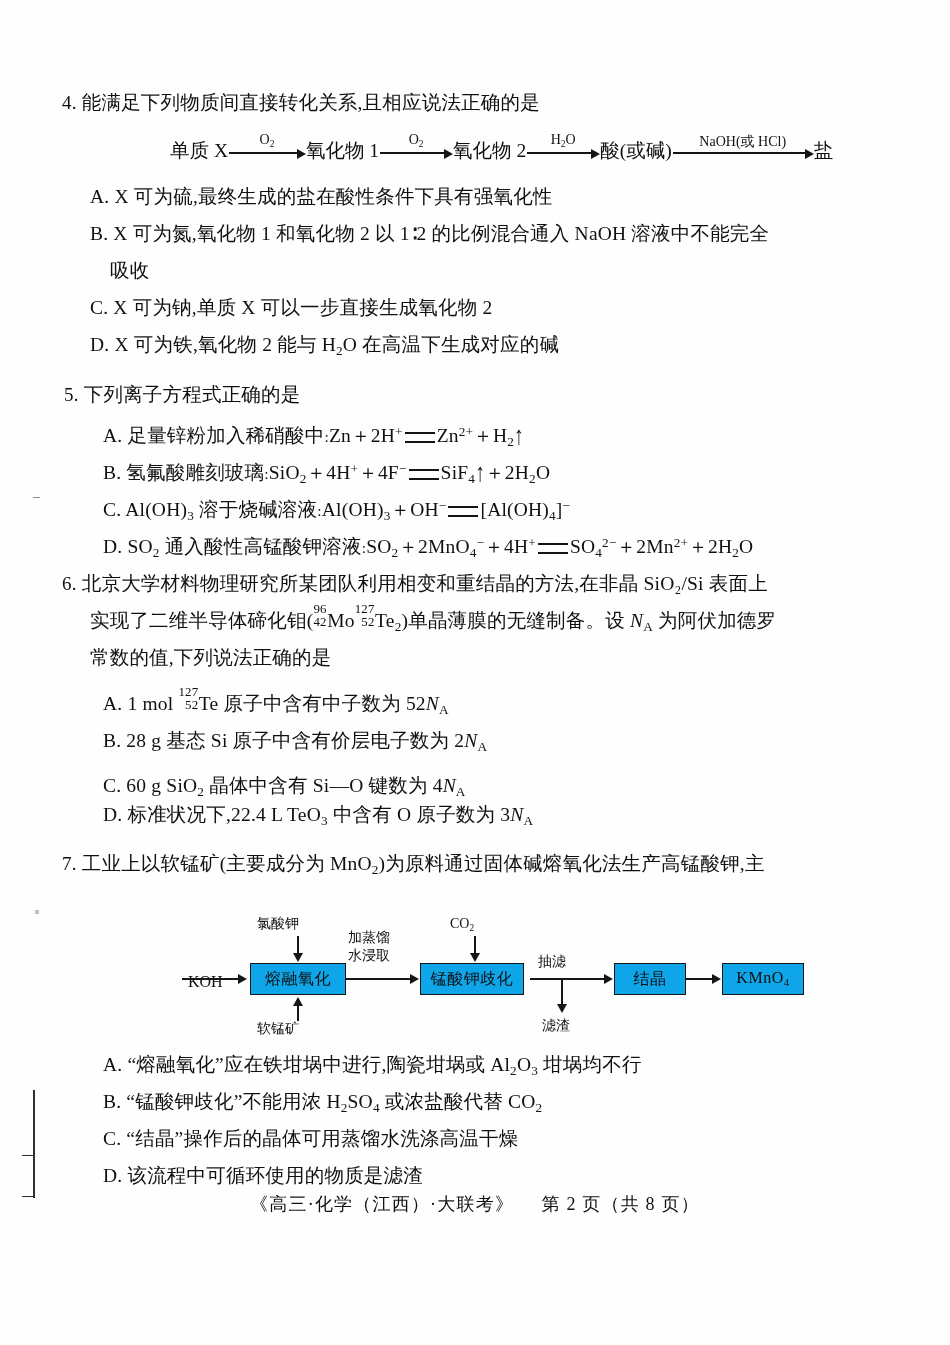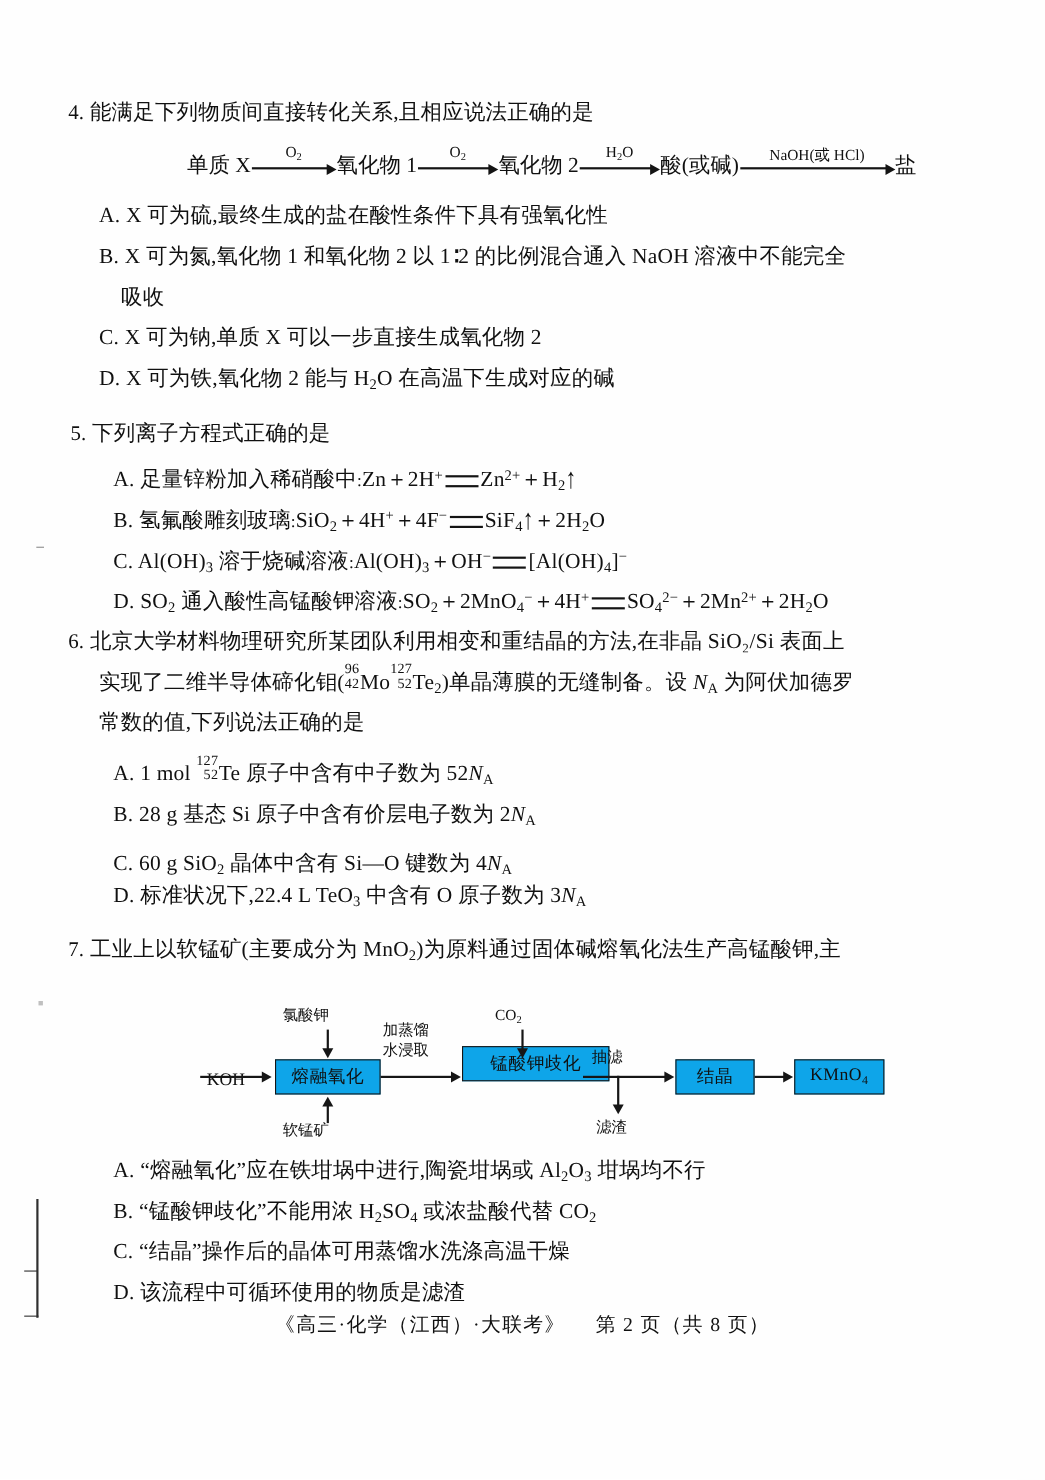--- a/index.html
+++ b/index.html
@@ -322,21 +322,21 @@
     <div class="vline" style="left:117px; top:90px; height:16px;"></div>
     <div class="ar-u" style="left:113px; top:82px;"></div>
 
     <div class="ftext" style="left:168px; top:14px;">
       <span>加蒸馏</span><br>
       <span>水浸取</span>
     </div>
     <div class="hline" style="left:166px; top:63px; width:66px;"></div>
     <div class="ar-r" style="left:230px; top:58.5px;"></div>
 
-    <div class="box" style="left:240px; top:36px; width:134px; height:32px;">锰酸钾歧化</div>
+    <div class="box" style="left:240px; top:48px; width:104px; height:32px;">锰酸钾歧化</div>
 
     <div class="ftext" style="left:270px; top:0px; font-weight:normal;">
       CO<sub>2</sub>
     </div>
     <div class="vline" style="left:294px; top:21px; height:18px;"></div>
     <div class="ar-d" style="left:290px; top:38px;"></div>
 
     <div class="ftext" style="left:358px; top:38px;">抽滤</div>
     <div class="hline" style="left:350px; top:63px; width:76px;"></div>
     <div class="ar-r" style="left:424px; top:58.5px;"></div>

